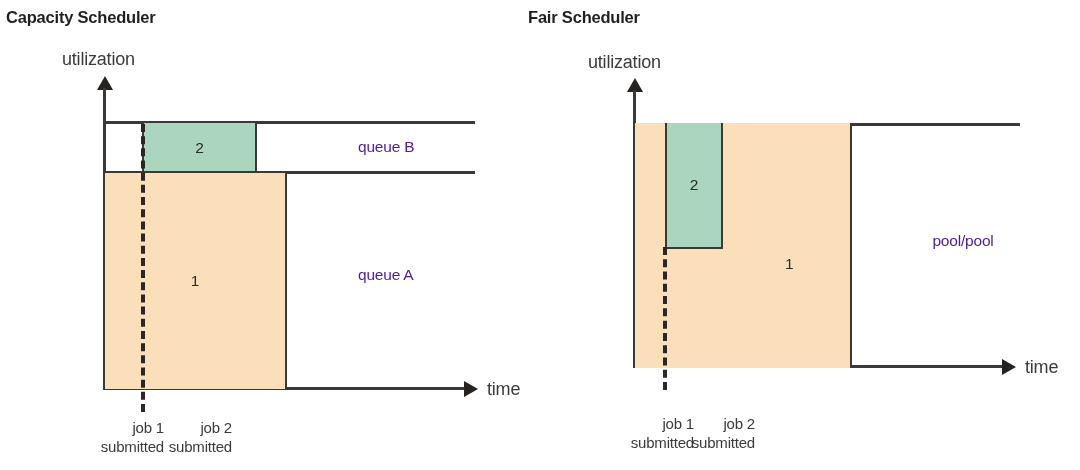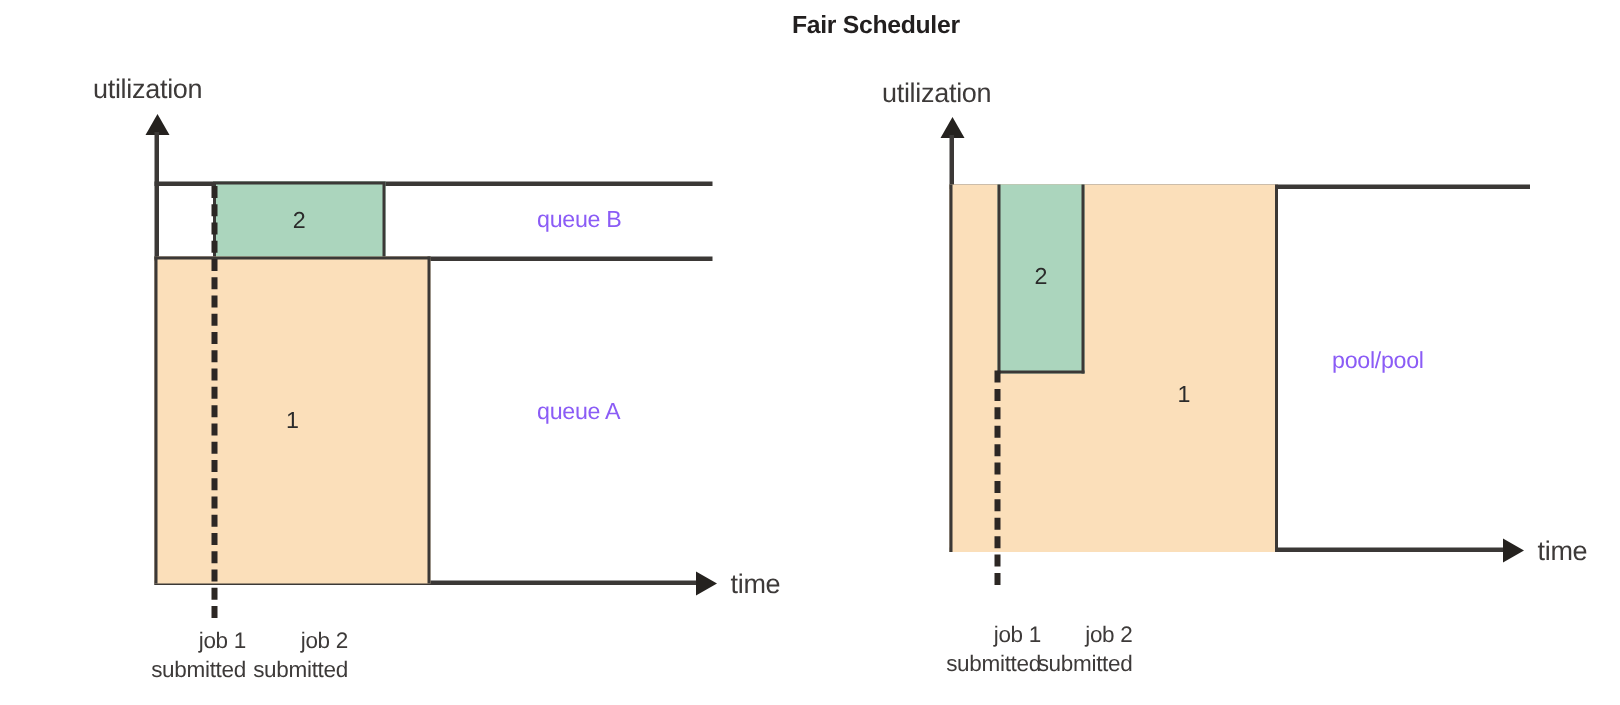--- a/index.html
+++ b/index.html
@@ -45,21 +45,22 @@
     color: #3d3a39;
     text-align: right;
     line-height: 1.28;
     white-space: nowrap;
     letter-spacing: -0.2px;
   }
 
   .region-label {
     font-family: "Liberation Sans", sans-serif;
     font-size: 15.5px;
-    color: #8b5cf6;
+    color: #4c1d95;
+    text-align: center;
     line-height: 1.3;
     white-space: nowrap;
     letter-spacing: -0.2px;
   }
 
   .box-number {
     font-family: "Liberation Sans", sans-serif;
     font-size: 15.5px;
     color: #2b2b2b;
     text-align: center;
@@ -108,20 +109,21 @@
   .job-box.nb-top    { border-top: none; }
   .job-box.nb-bottom { border-bottom: none; }
 </style>
 </head>
 <body>
 
 <div id="figure">
 
   <div class="abs" style="left:0;top:0;width:540px;height:470px;">
 
+    <div class="abs panel-title" style="left:6px;top:8px;">Capacity Scheduler</div>
 
     <div class="abs axis-label" style="left:62px;top:49px;">utilization</div>
     <div class="abs arrow-up" style="left:97px;top:76px;"></div>
     <div class="abs rule-v" style="left:103px;top:88px;height:302px;"></div>
 
     <div class="abs rule-h" style="left:103px;top:387px;width:362px;"></div>
     <div class="abs arrow-right" style="left:464px;top:381px;"></div>
     <div class="abs axis-label" style="left:487px;top:379px;">time</div>
 
     <div class="abs rule-h" style="left:103px;top:121px;width:372px;"></div>

